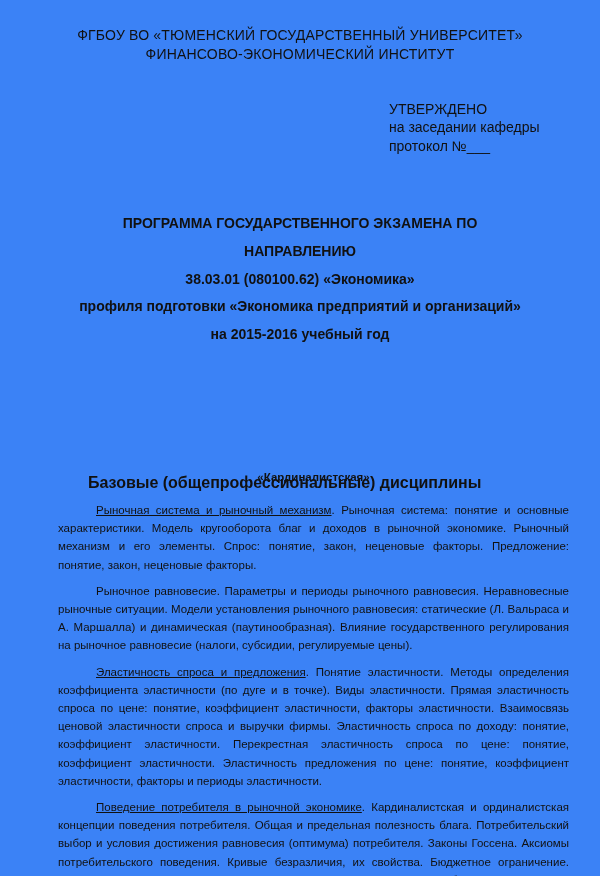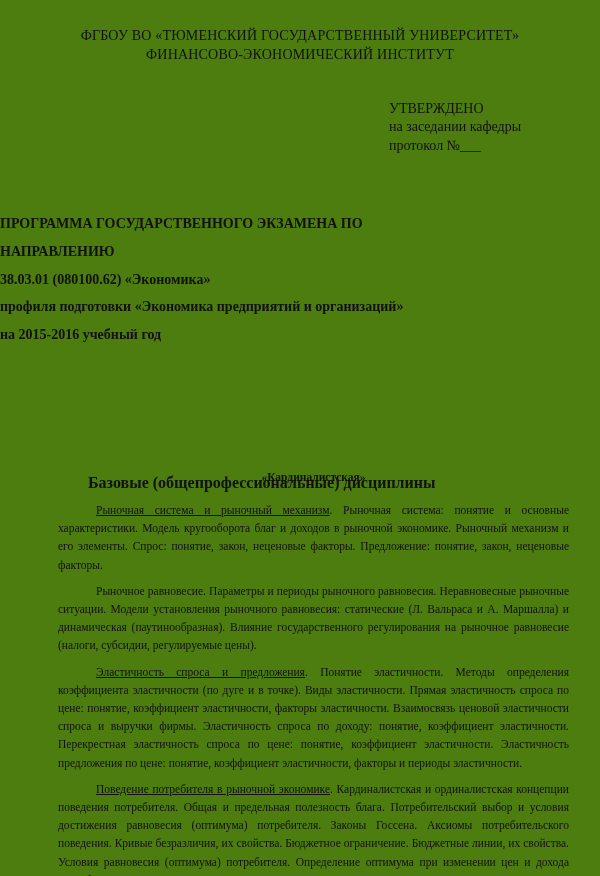--- a/index.html
+++ b/index.html
@@ -1,22 +1,22 @@
 <!DOCTYPE html>
 <html><head>
 <meta charset="utf-8">
 <style>
   html, body { margin: 0; padding: 0; background: #e8e8e8; }
   .page {
     position: relative;
     width: 600px;
     height: 876px;
     margin: 0 auto;
-    background: #4d7c0f;
-    font-family: Liberation Serif, serif;
+    background: #3b82f6;
+    font-family: Liberation Sans, sans-serif;
     color: #111111;
     overflow: hidden;
   }
 
   .doc-header {
     position: absolute;
     top: 26px;
     left: 0;
     width: 100%;
     text-align: center;
@@ -32,21 +32,21 @@
     font-size: 14px;
     line-height: 18.3px;
     white-space: nowrap;
   }
 
   .doc-title {
     position: absolute;
     top: 210px;
     left: 0;
     width: 100%;
-    text-align: left;
+    text-align: center;
     font-weight: bold;
     font-size: 14px;
     line-height: 27.8px;
   }
 
   .section-heading {
     position: absolute;
     top: 430px;
     left: 88px;
     font-size: 16px;

